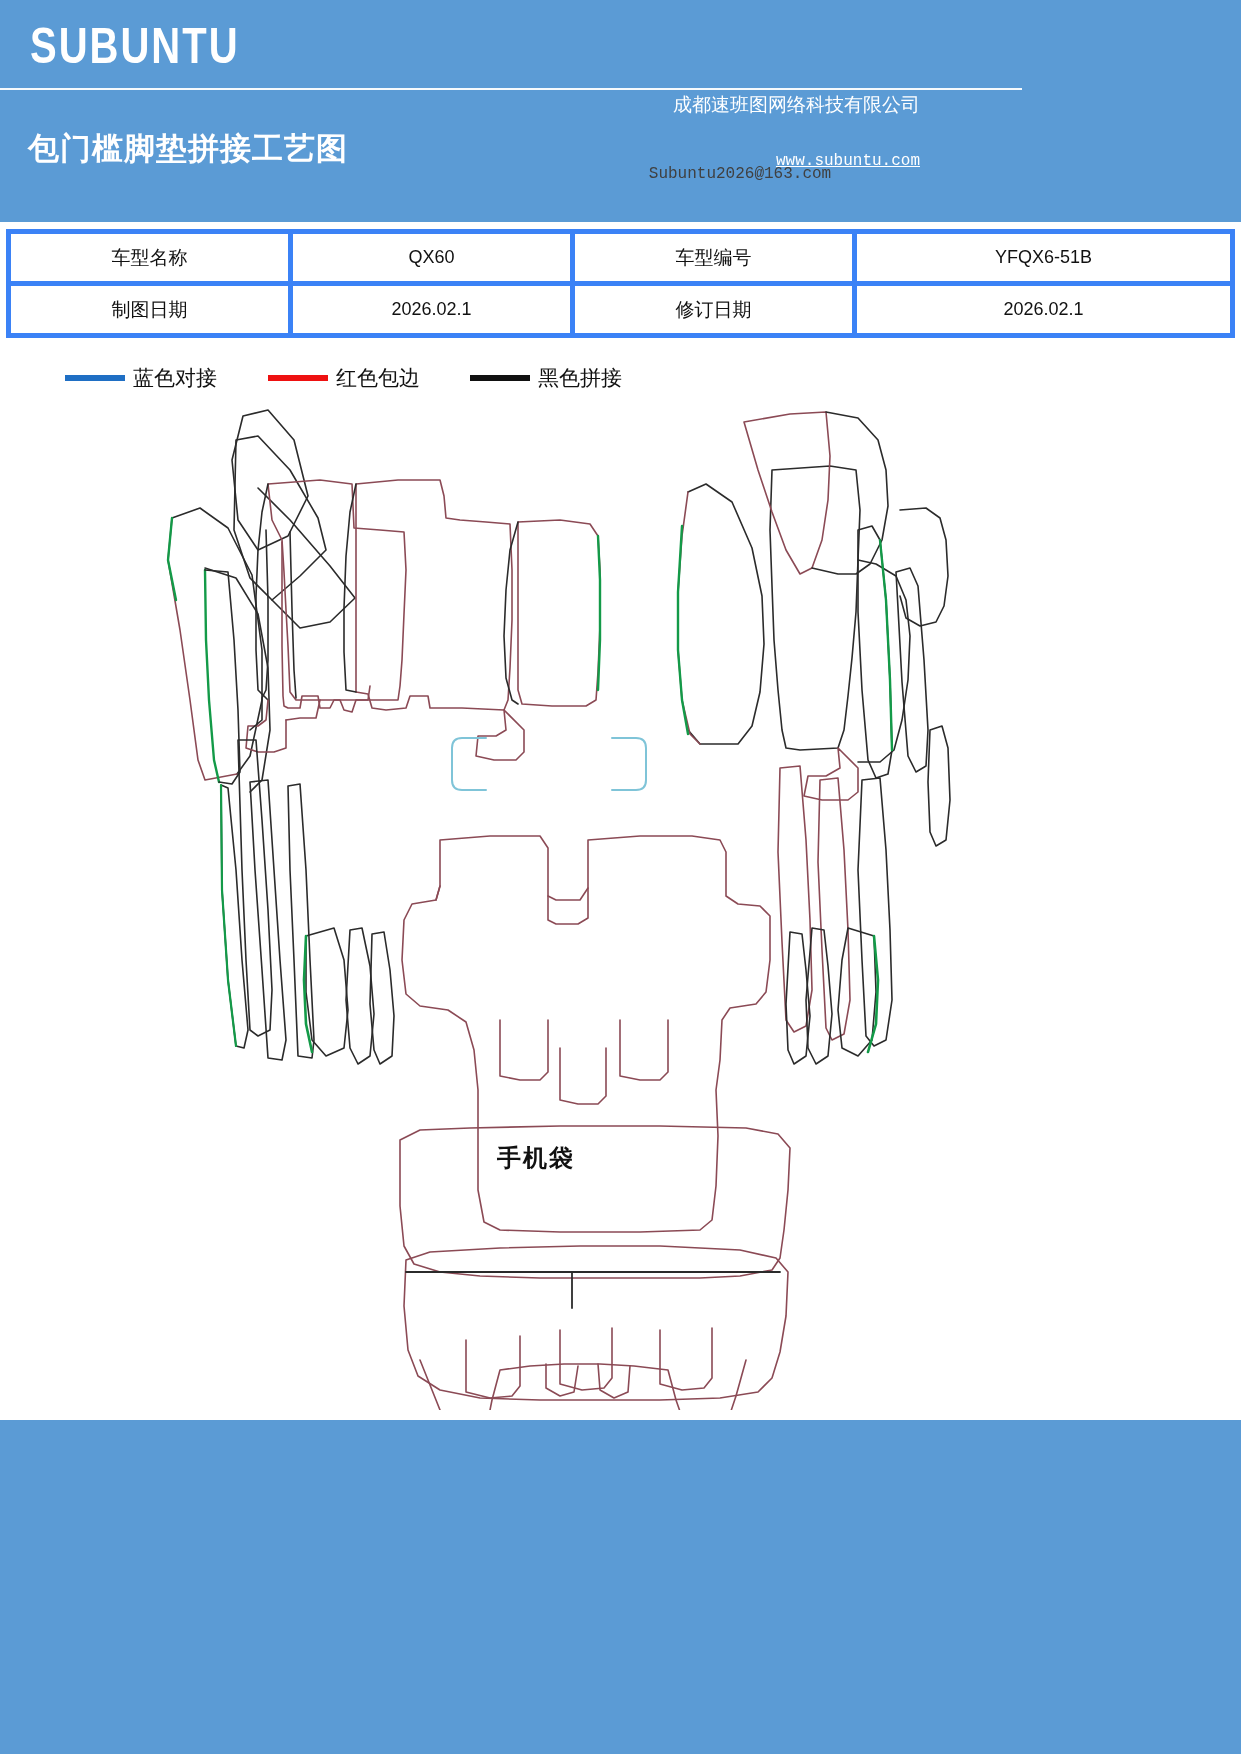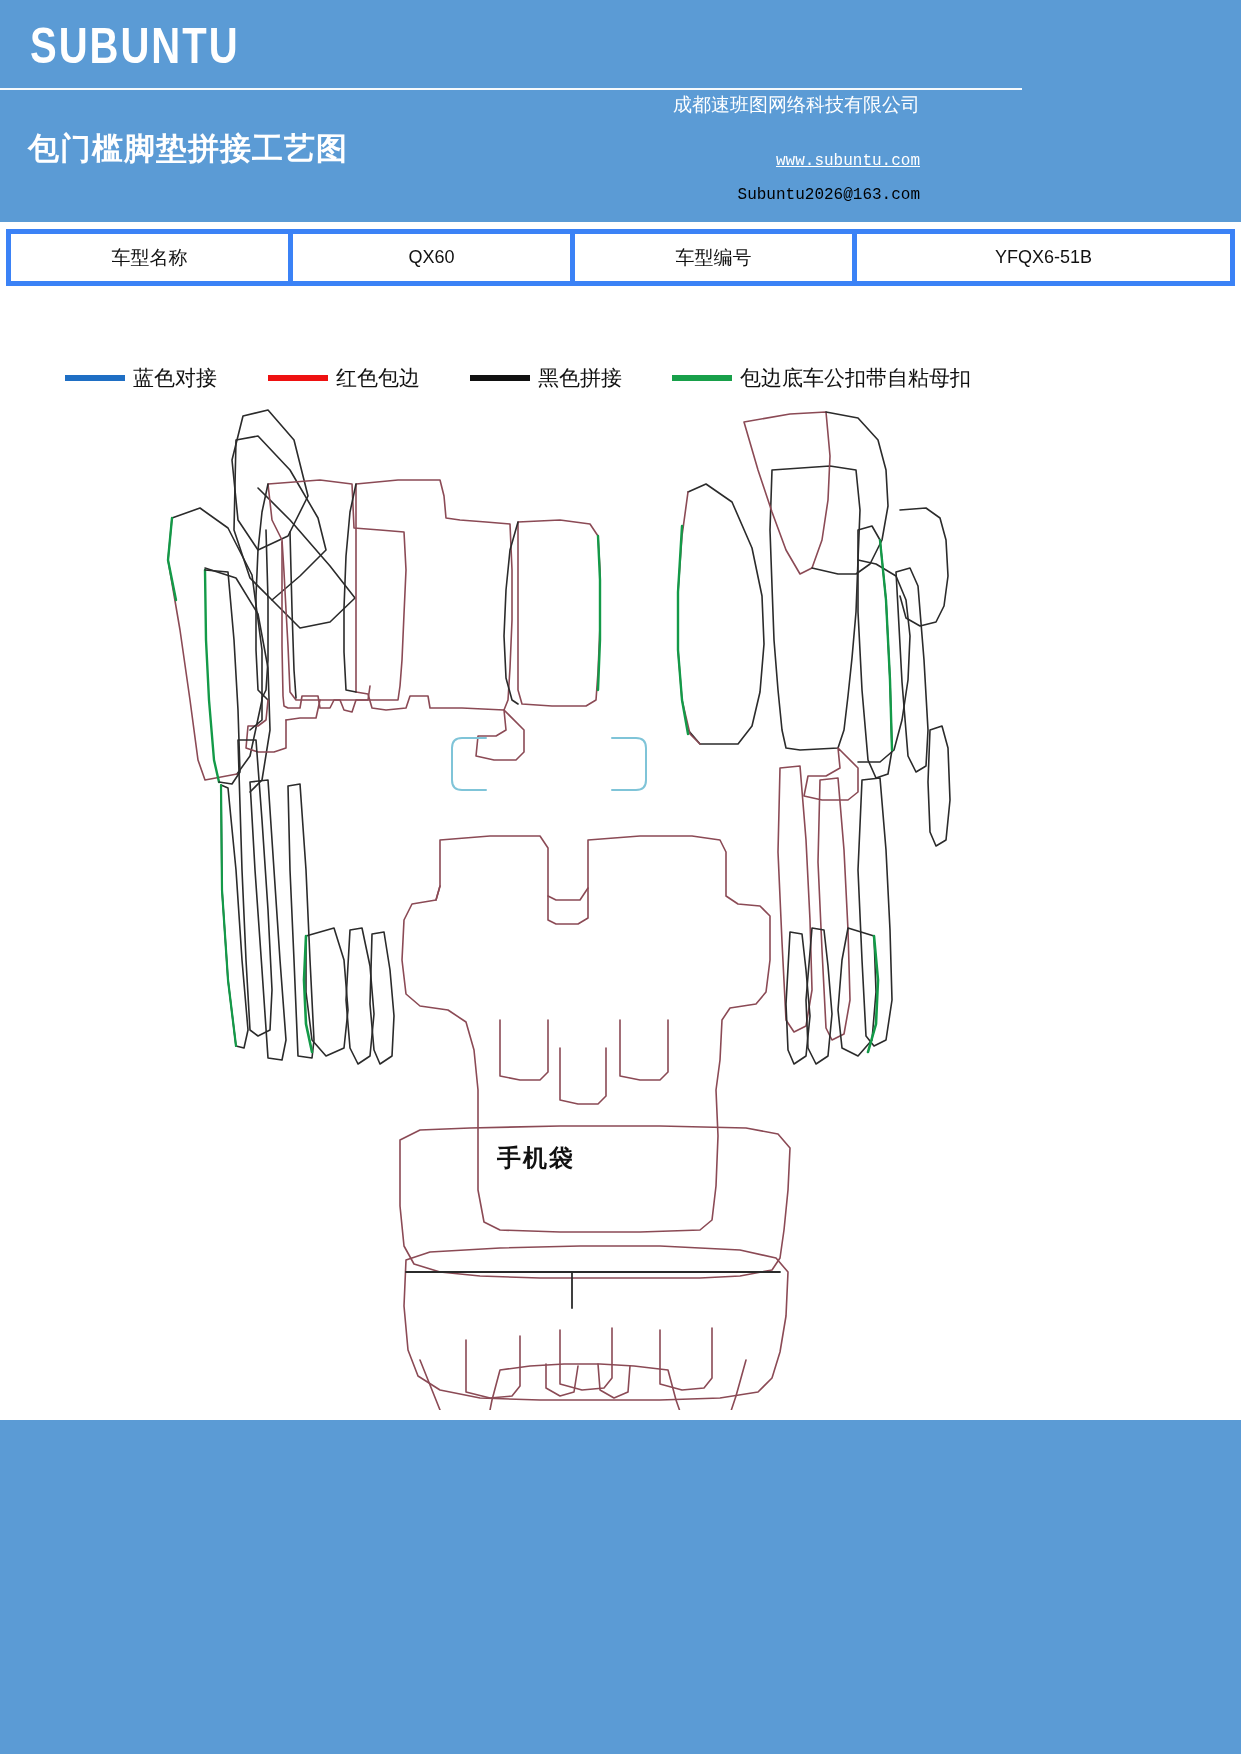--- a/index.html
+++ b/index.html
@@ -33,22 +33,22 @@
   #company-head{
     position:absolute;left:560px;top:92px;width:360px;text-align:right;
     color:#ffffff;font-size:19px;font-family:"Liberation Serif", serif;
   }
   #site-head{
     position:absolute;left:560px;top:152px;width:360px;text-align:right;
     color:#ffffff;font-size:16px;font-family:"Liberation Mono", monospace;
     text-decoration:underline;
   }
   #mail-head{
-    position:absolute;left:560px;top:186px;width:360px;text-align:right;
-    color:#000000;font-size:16px;font-family:"Liberation Mono", monospace;
+    position:absolute;left:560px;top:165px;width:360px;text-align:center;
+    color:#404040;font-size:16px;font-family:"Liberation Mono", monospace;
   }
   #sop{
     position:absolute;right:18px;top:62px;
     color:#ffffff;font-size:76px;font-weight:bold;line-height:76px;
     font-family:"Liberation Sans", sans-serif;
   }
   
   #info-table{
     position:absolute;left:6px;top:229px;width:1229px;
     border-collapse:collapse;table-layout:fixed;
@@ -92,41 +92,43 @@
   <div id="mail-head">Subuntu2026@163.com</div>
 </div>
 
 <table id="info-table">
   <tbody>
       <tr>
     <td style="width:275px">车型名称</td>
     <td style="width:275px" class="val">QX60</td>
     <td style="width:275px">车型编号</td>
     <td class="val">YFQX6-51B</td>
+  </tr>
+  <tr>
+    <td>制图日期</td>
+    <td class="val">2026.02.1</td>
+    <td>修订日期</td>
+    <td class="val">2026.02.1</td>
   </tr>
 </tbody>
   </table>
 
 <div id="legend">
   <div class="leg" id="leg0" style="left: 65px;">
     <span class="swatch" id="sw0" style="background: rgb(31, 111, 196);"></span>
     <span class="ltxt">蓝色对接</span>
   </div>
   <div class="leg" id="leg1" style="left: 268px;">
     <span class="swatch" id="sw1" style="background: rgb(238, 17, 17);"></span>
     <span class="ltxt">红色包边</span>
   </div>
   <div class="leg" id="leg2" style="left: 470px;">
     <span class="swatch" id="sw2" style="background: rgb(17, 17, 17);"></span>
     <span class="ltxt">黑色拼接</span>
   </div>
-  <div class="leg" id="leg3" style="left: 672px;">
-    <span class="swatch" id="sw3" style="background: rgb(24, 160, 74);"></span>
-    <span class="ltxt">包边底车公扣带自粘母扣</span>
-  </div>
 </div>
 
 <div id="drawing">
 <svg width="1241" height="1010" viewBox="0 0 1241 1010">
   <g fill="none" stroke-width="1.6" stroke-linejoin="round" stroke-linecap="round">
 
   <g>
     <path d="M172 118 L200 108 L228 128 L252 175 L262 250 L262 300 L250 356 L237 374" stroke="#2b2b2b"></path>
     <path d="M172 118 L168 160 L180 230 L190 300 L198 360 L205 380 L237 374" stroke="#8B4A55"></path>
     <path d="M172 118 L168 160 L176 200" stroke="#139A48" stroke-width="2.4"></path>

